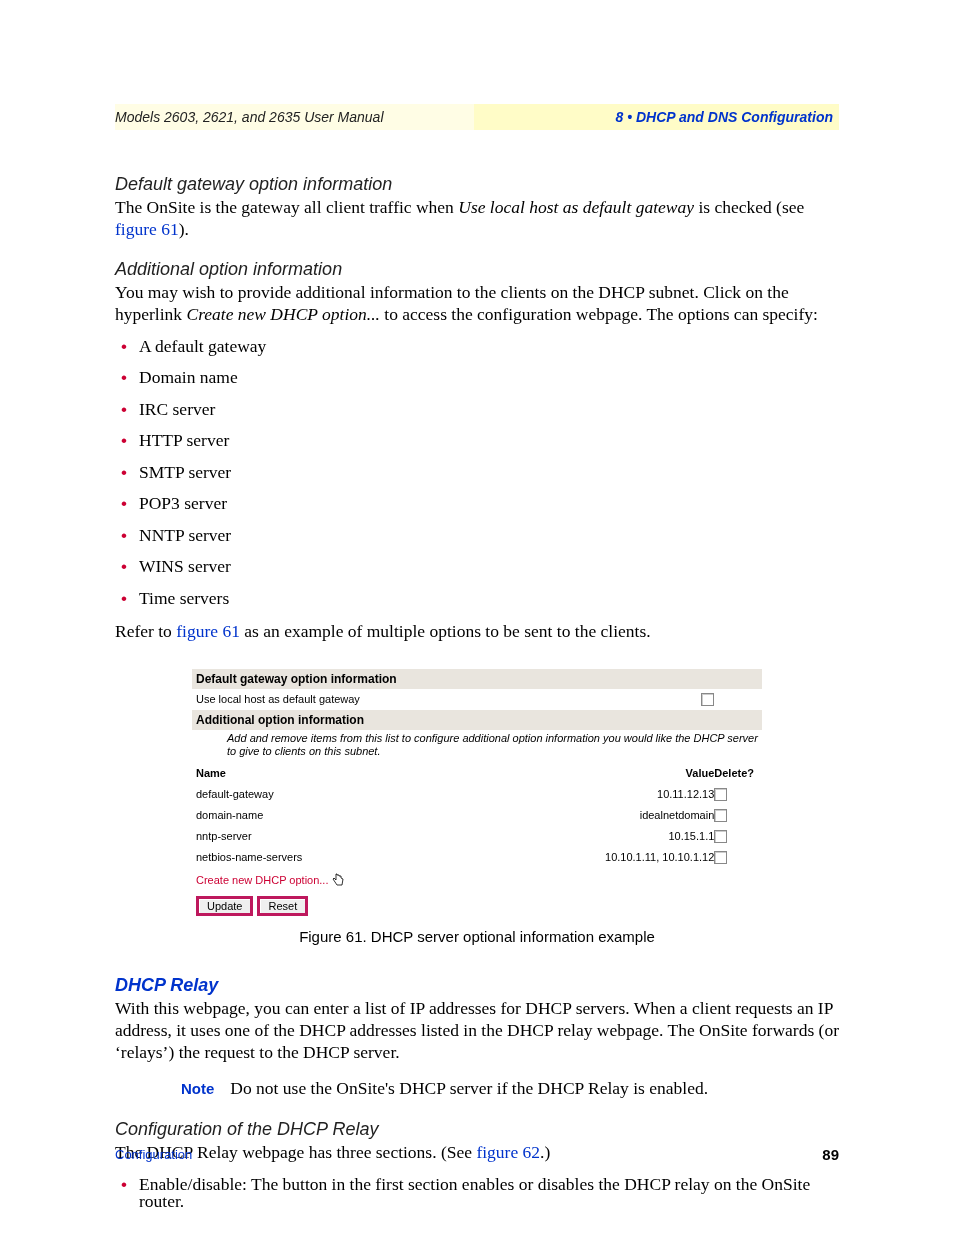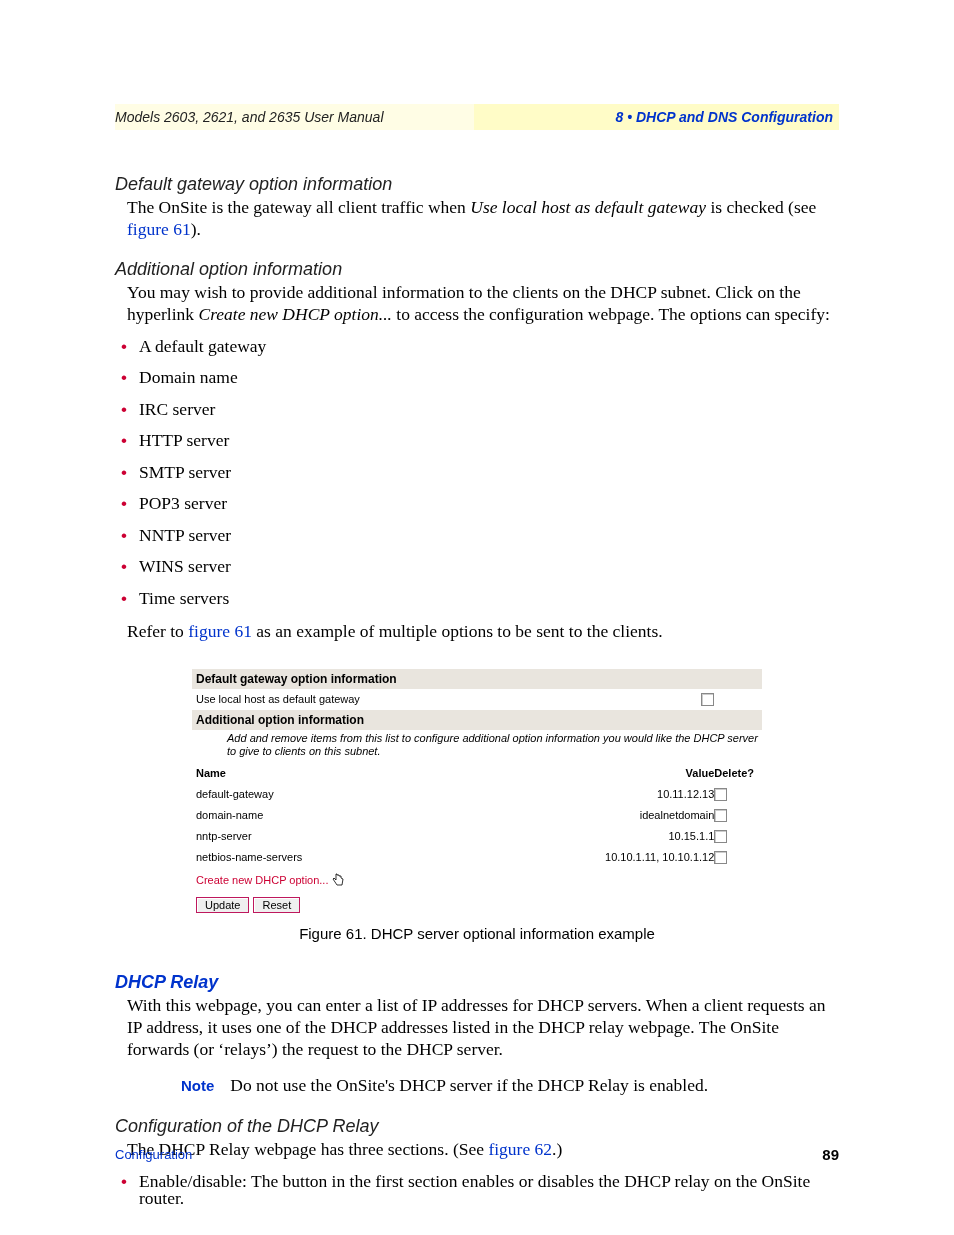--- a/index.html
+++ b/index.html
@@ -47,21 +47,21 @@
   .sec-head {
     font-family: "Arial Narrow", Arial, sans-serif;
     font-style: italic;
     font-size: 18px;
     color: #222;
     margin: 0 0 2px 0;
   }
   .body-text {
     font-size: 17.5px;
     line-height: 1.25;
-    margin: 0 0 18px 12px;
+    margin: 0 0 18px 0;
   }
   .italic { font-style: italic; }
   .link { color: #0033cc; }
   ul.bullets {
     list-style: none;
     padding: 0;
     margin: 0 0 14px 0;
   }
   ul.bullets li {
     position: relative;
@@ -113,21 +113,21 @@
   }
   .fig-link { color: #cc0033; font-size: 11px; }
   .handcursor {
     display: inline-block;
     margin-left: 4px;
     font-size: 11px;
     transform: translateY(1px);
   }
   .fig-btn {
     display: inline-block;
-    border: 1px solid #be185d;
+    border: 3px solid #be185d;
     background: #efefef;
     font-family: Arial, sans-serif;
     font-size: 11px;
     padding: 1px 8px;
     margin-right: 4px;
     box-shadow: inset 1px 1px 0 #fff;
   }
   .fig-caption {
     font-family: "Arial Narrow", Arial, sans-serif;
     font-size: 15px;

